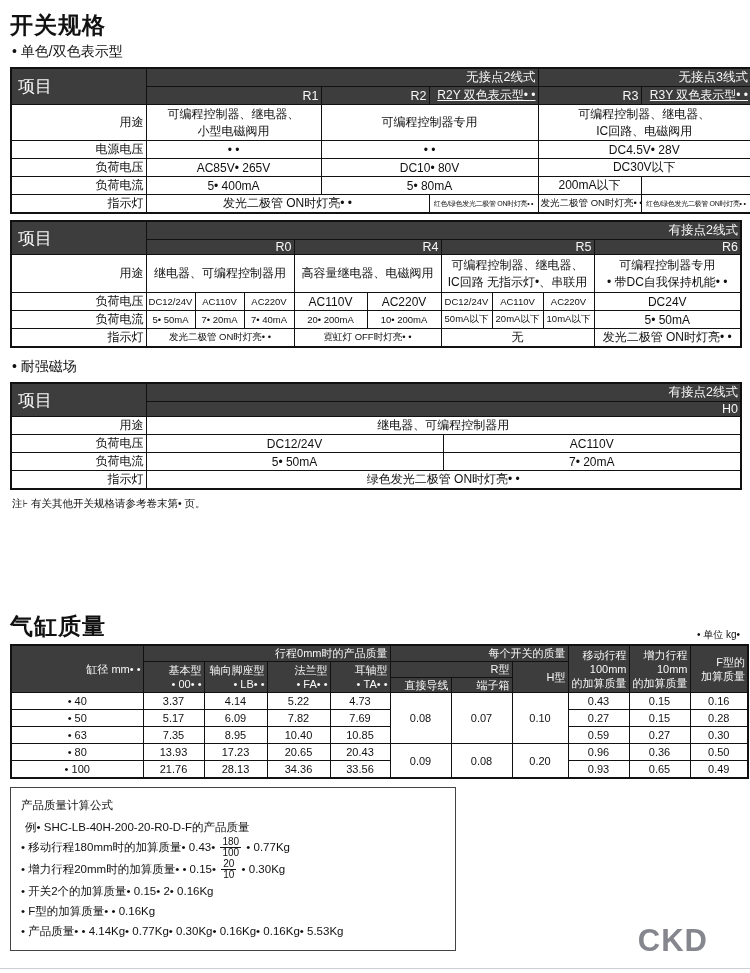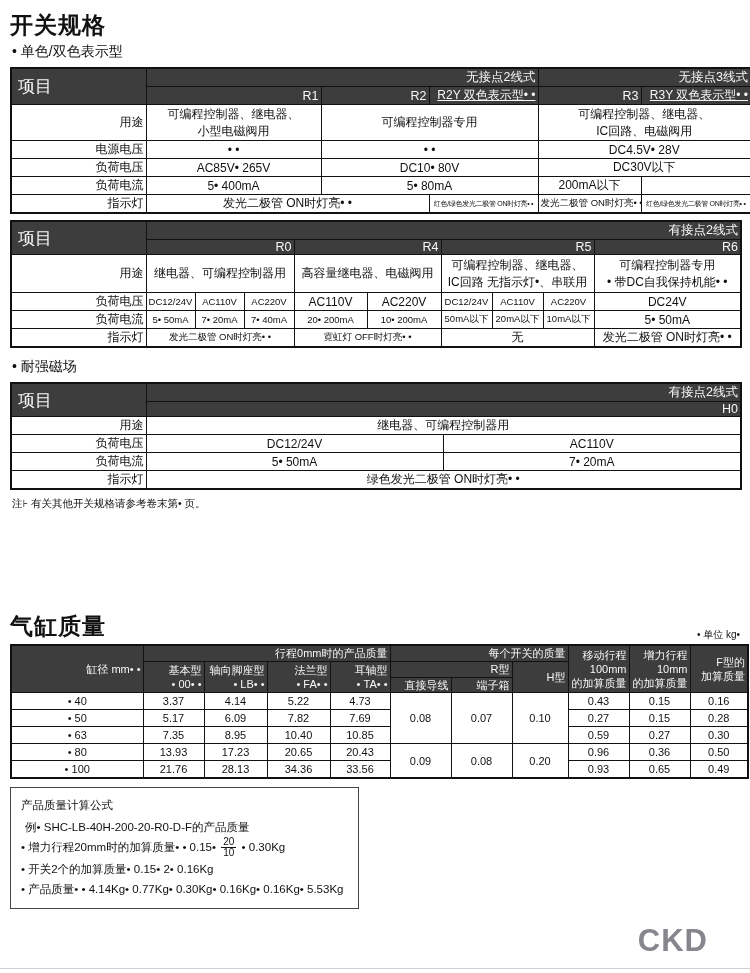--- a/index.html
+++ b/index.html
@@ -37,21 +37,21 @@
 
   .sec2 { margin-top:96px; }
   .sec2-head { display:flex; justify-content:space-between; align-items:flex-end; }
   .unit-note { font-size:10px; margin-bottom:2px; }
 
   .t4 { width:737px; }
   .t4 th { font-size:11px; }
   .t4 td { font-size:11px; height:17px; }
 
   .formula-box {
-    margin:8px 0 0 0; width:349px; border:1px solid #444;
+    margin:8px 0 0 0; width:446px; border:1px solid #444;
     padding:7px 12px 9px 10px; font-size:11.5px; line-height:20px;
   }
   .formula-box .fx-title { margin-bottom:2px; }
   .formula-box .fx-example { margin-left:4px; }
   .frac { display:inline-block; vertical-align:middle; text-align:center; margin:0 2px; font-size:10px; line-height:1.05; }
   .frac .num { display:block; border-bottom:1px solid #111; padding:0 2px; }
   .frac .den { display:block; }
 
   .ckd-logo {
     position:absolute; right:42px; bottom:14px;
@@ -339,28 +339,37 @@
         <td>0.65</td>
         <td>0.49</td>
       </tr>
     </tbody>
       </table>
 
     <div class="formula-box">
       <div class="fx-title">产品质量计算公式</div>
       <div class="fx-example">例• SHC-LB-40H-200-20-R0-D-F的产品质量</div>
       <div>
+        <span>• 移动行程180mm时的加算质量• 0.43•</span>
+        <span class="frac">
+          <span class="num">180</span>
+          <span class="den">100</span>
+        </span>
+        <span>• 0.77Kg</span>
+      </div>
+      <div>
         <span>• 增力行程20mm时的加算质量• • 0.15•</span>
         <span class="frac">
           <span class="num">20</span>
           <span class="den">10</span>
         </span>
         <span>• 0.30Kg</span>
       </div>
       <div>• 开关2个的加算质量• 0.15• 2• 0.16Kg</div>
+      <div>• F型的加算质量• • 0.16Kg</div>
       <div>• 产品质量• • 4.14Kg• 0.77Kg• 0.30Kg• 0.16Kg• 0.16Kg• 5.53Kg</div>
     </div>
   </div>
 
 </div>
 
 <div class="ckd-logo">CKD</div>
 <div class="page-bottom-line"></div>
 
 </body></html>

